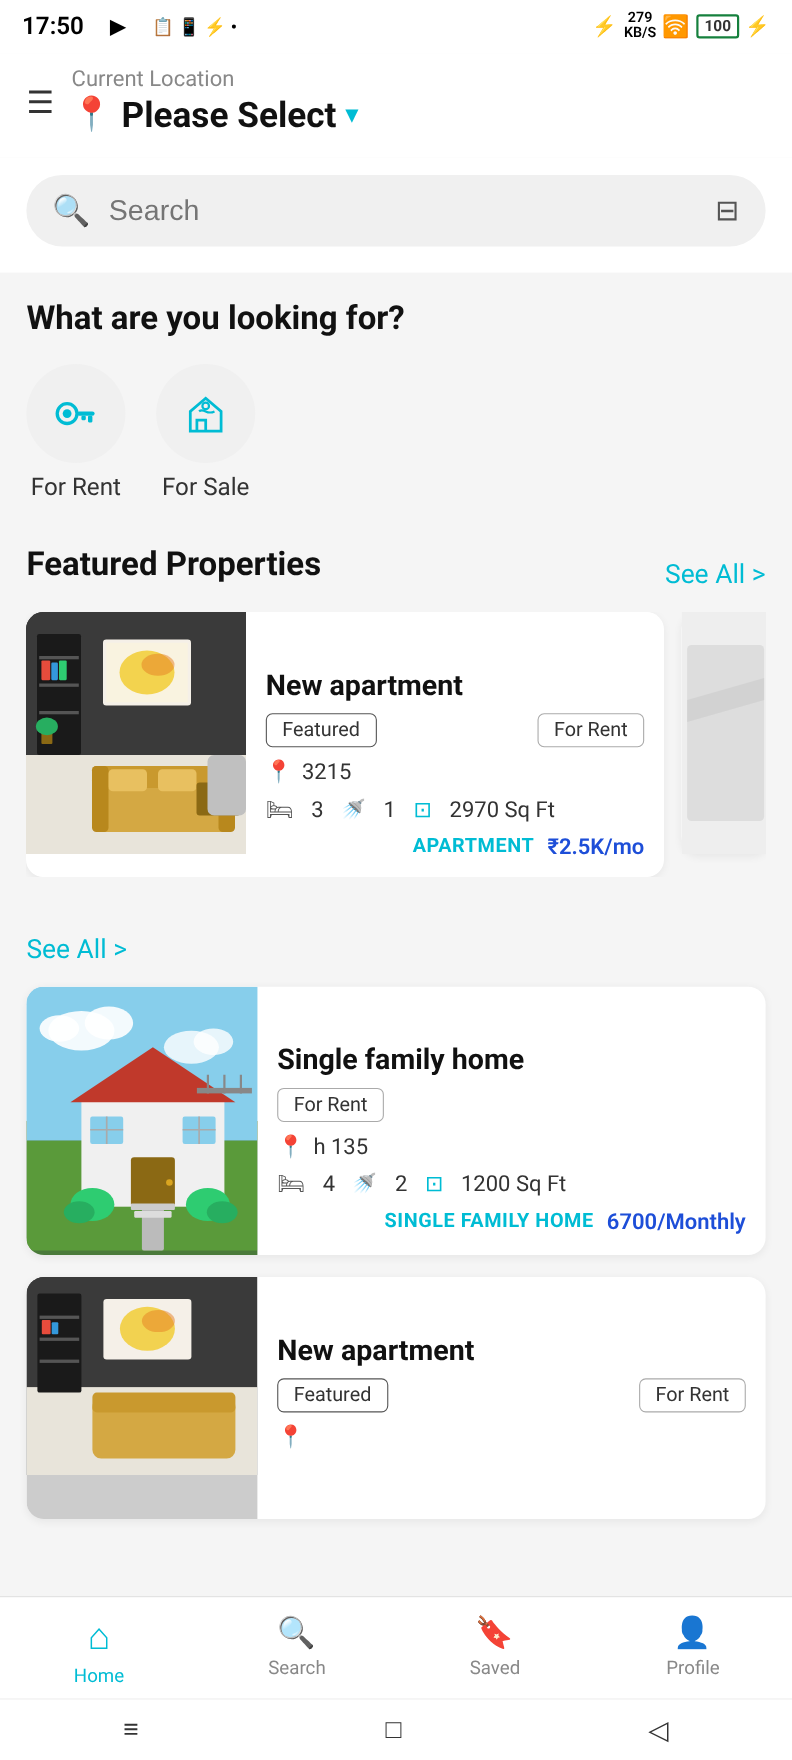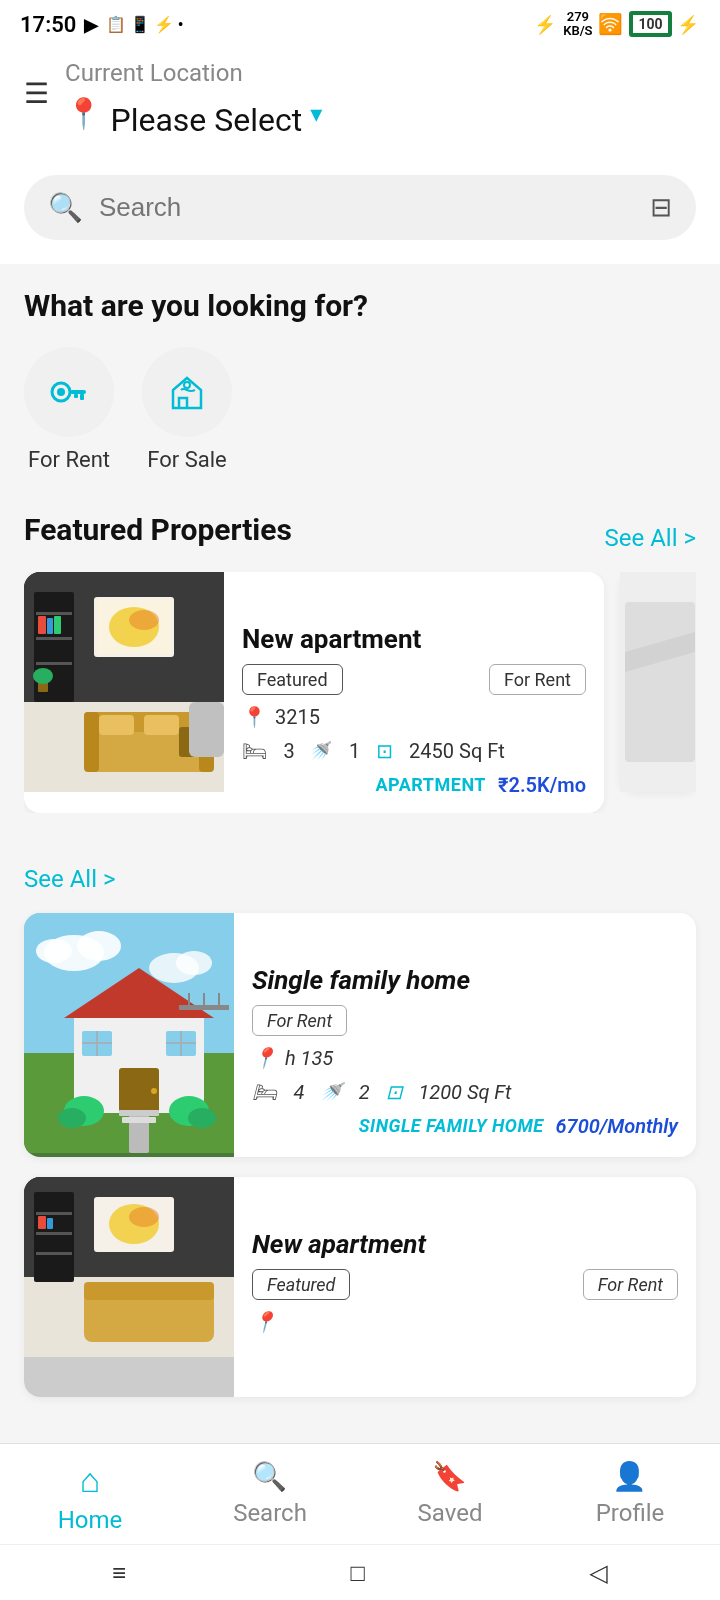--- a/index.html
+++ b/index.html
@@ -16,51 +16,51 @@
     
     .status-bar {
       background: #fff;
       padding: 10px 20px;
       display: flex;
       justify-content: space-between;
       align-items: center;
       font-size: 22px;
       font-weight: 600;
     }
-    .status-left { display: flex; align-items: center; gap: 8px; }
+    .status-left { display: flex; align-items: center; gap: 24px; }
     .status-right { display: flex; align-items: center; gap: 6px; font-size: 18px; }
 
     
     .header {
       background: #fff;
       padding: 10px 24px 20px 24px;
       display: flex;
       align-items: flex-start;
       gap: 16px;
     }
     .menu-icon {
       font-size: 28px;
       color: #333;
       margin-top: 18px;
       cursor: pointer;
     }
     .location-block { display: flex; flex-direction: column; }
     .current-location-label {
-      font-size: 24px;
+      font-size: 20px;
       color: #888;
       margin-bottom: 2px;
     }
     .location-select {
       display: flex;
       align-items: center;
       gap: 8px;
       cursor: pointer;
     }
     .location-pin { color: #00bcd4; font-size: 30px; }
-    .location-text { font-size: 32px; font-weight: 400; color: #111; margin-top: 12px; }
+    .location-text { font-size: 32px; font-weight: 700; color: #111; }
     .chevron-down { color: #00bcd4; font-size: 24px; }
 
     
     .search-section {
       background: #fff;
       padding: 16px 24px 24px;
     }
     .search-bar {
       background: #f0f0f0;
       border-radius: 40px;
@@ -135,21 +135,20 @@
 
     
     .property-card {
       background: #fff;
       border-radius: 16px;
       display: flex;
       gap: 0;
       overflow: hidden;
       margin-bottom: 20px;
       box-shadow: 0 2px 8px rgba(0,0,0,0.06);
-      font-style: italic;
     }
     .property-image {
       width: 210px;
       min-height: 220px;
       background: #ccc;
       flex-shrink: 0;
       position: relative;
       overflow: hidden;
     }
     .property-image-house {
@@ -223,21 +222,21 @@
     .nav-item {
       flex: 1;
       display: flex;
       flex-direction: column;
       align-items: center;
       gap: 6px;
       cursor: pointer;
     }
     .nav-icon { font-size: 34px; color: #888; }
     .nav-icon-active { color: #00bcd4; }
-    .nav-label { font-size: 24px; color: #888; }
+    .nav-label { font-size: 17px; color: #888; }
     .nav-label-active { color: #00bcd4; }
 
     
     .android-nav {
       position: fixed;
       bottom: 0;
       left: 0;
       width: 720px;
       height: 56px;
       background: #fff;
@@ -254,21 +253,21 @@
 <div class="status-bar">
   <div class="status-left">
     <span>17:50</span>
     <span style="font-size:18px;">▶</span>
     <span style="font-size:16px;">📋 📱 ⚡ •</span>
   </div>
   <div class="status-right">
     <span style="font-size:18px;">⚡</span>
     <span style="font-size:13px; line-height:1.1; text-align:center;">279<br>KB/S</span>
     <span style="font-size:20px;">🛜</span>
-    <span style="font-size:14px; border:4px solid #15803d; border-radius:3px; padding:1px 5px; font-weight:700; color:#333;">100</span>
+    <span style="font-size:14px; border:2px solid #15803d; border-radius:3px; padding:1px 5px; font-weight:700; color:#333;">100</span>
     <span style="font-size:18px;">⚡</span>
   </div>
 </div>
 
 <div class="header" style="background:#fff;">
   <span class="menu-icon">☰</span>
   <div class="location-block">
     <span class="current-location-label">Current Location</span>
     <div class="location-select">
       <span class="location-pin">📍</span>
@@ -374,21 +373,21 @@
         <div class="property-location">
           <span class="loc-pin">📍</span>
           <span>3215</span>
         </div>
         <div class="property-specs">
           <span class="spec-icon">🛏</span>
           <span>3</span>
           <span class="bath-icon">🚿</span>
           <span>1</span>
           <span class="area-icon">⊡</span>
-          <span>2450 Sq Ft</span>
+          <span>2970 Sq Ft</span>
         </div>
         <div class="property-footer">
           <span class="property-type">APARTMENT</span>
           <span class="property-price">₹2.5K/mo</span>
         </div>
       </div>
     </div>
 
     <div style="background:#fff; border-radius:16px; min-width:80px; height:220px; box-shadow:0 2px 8px rgba(0,0,0,0.06);">
       <svg viewBox="0 0 80 220" width="80" height="220">

